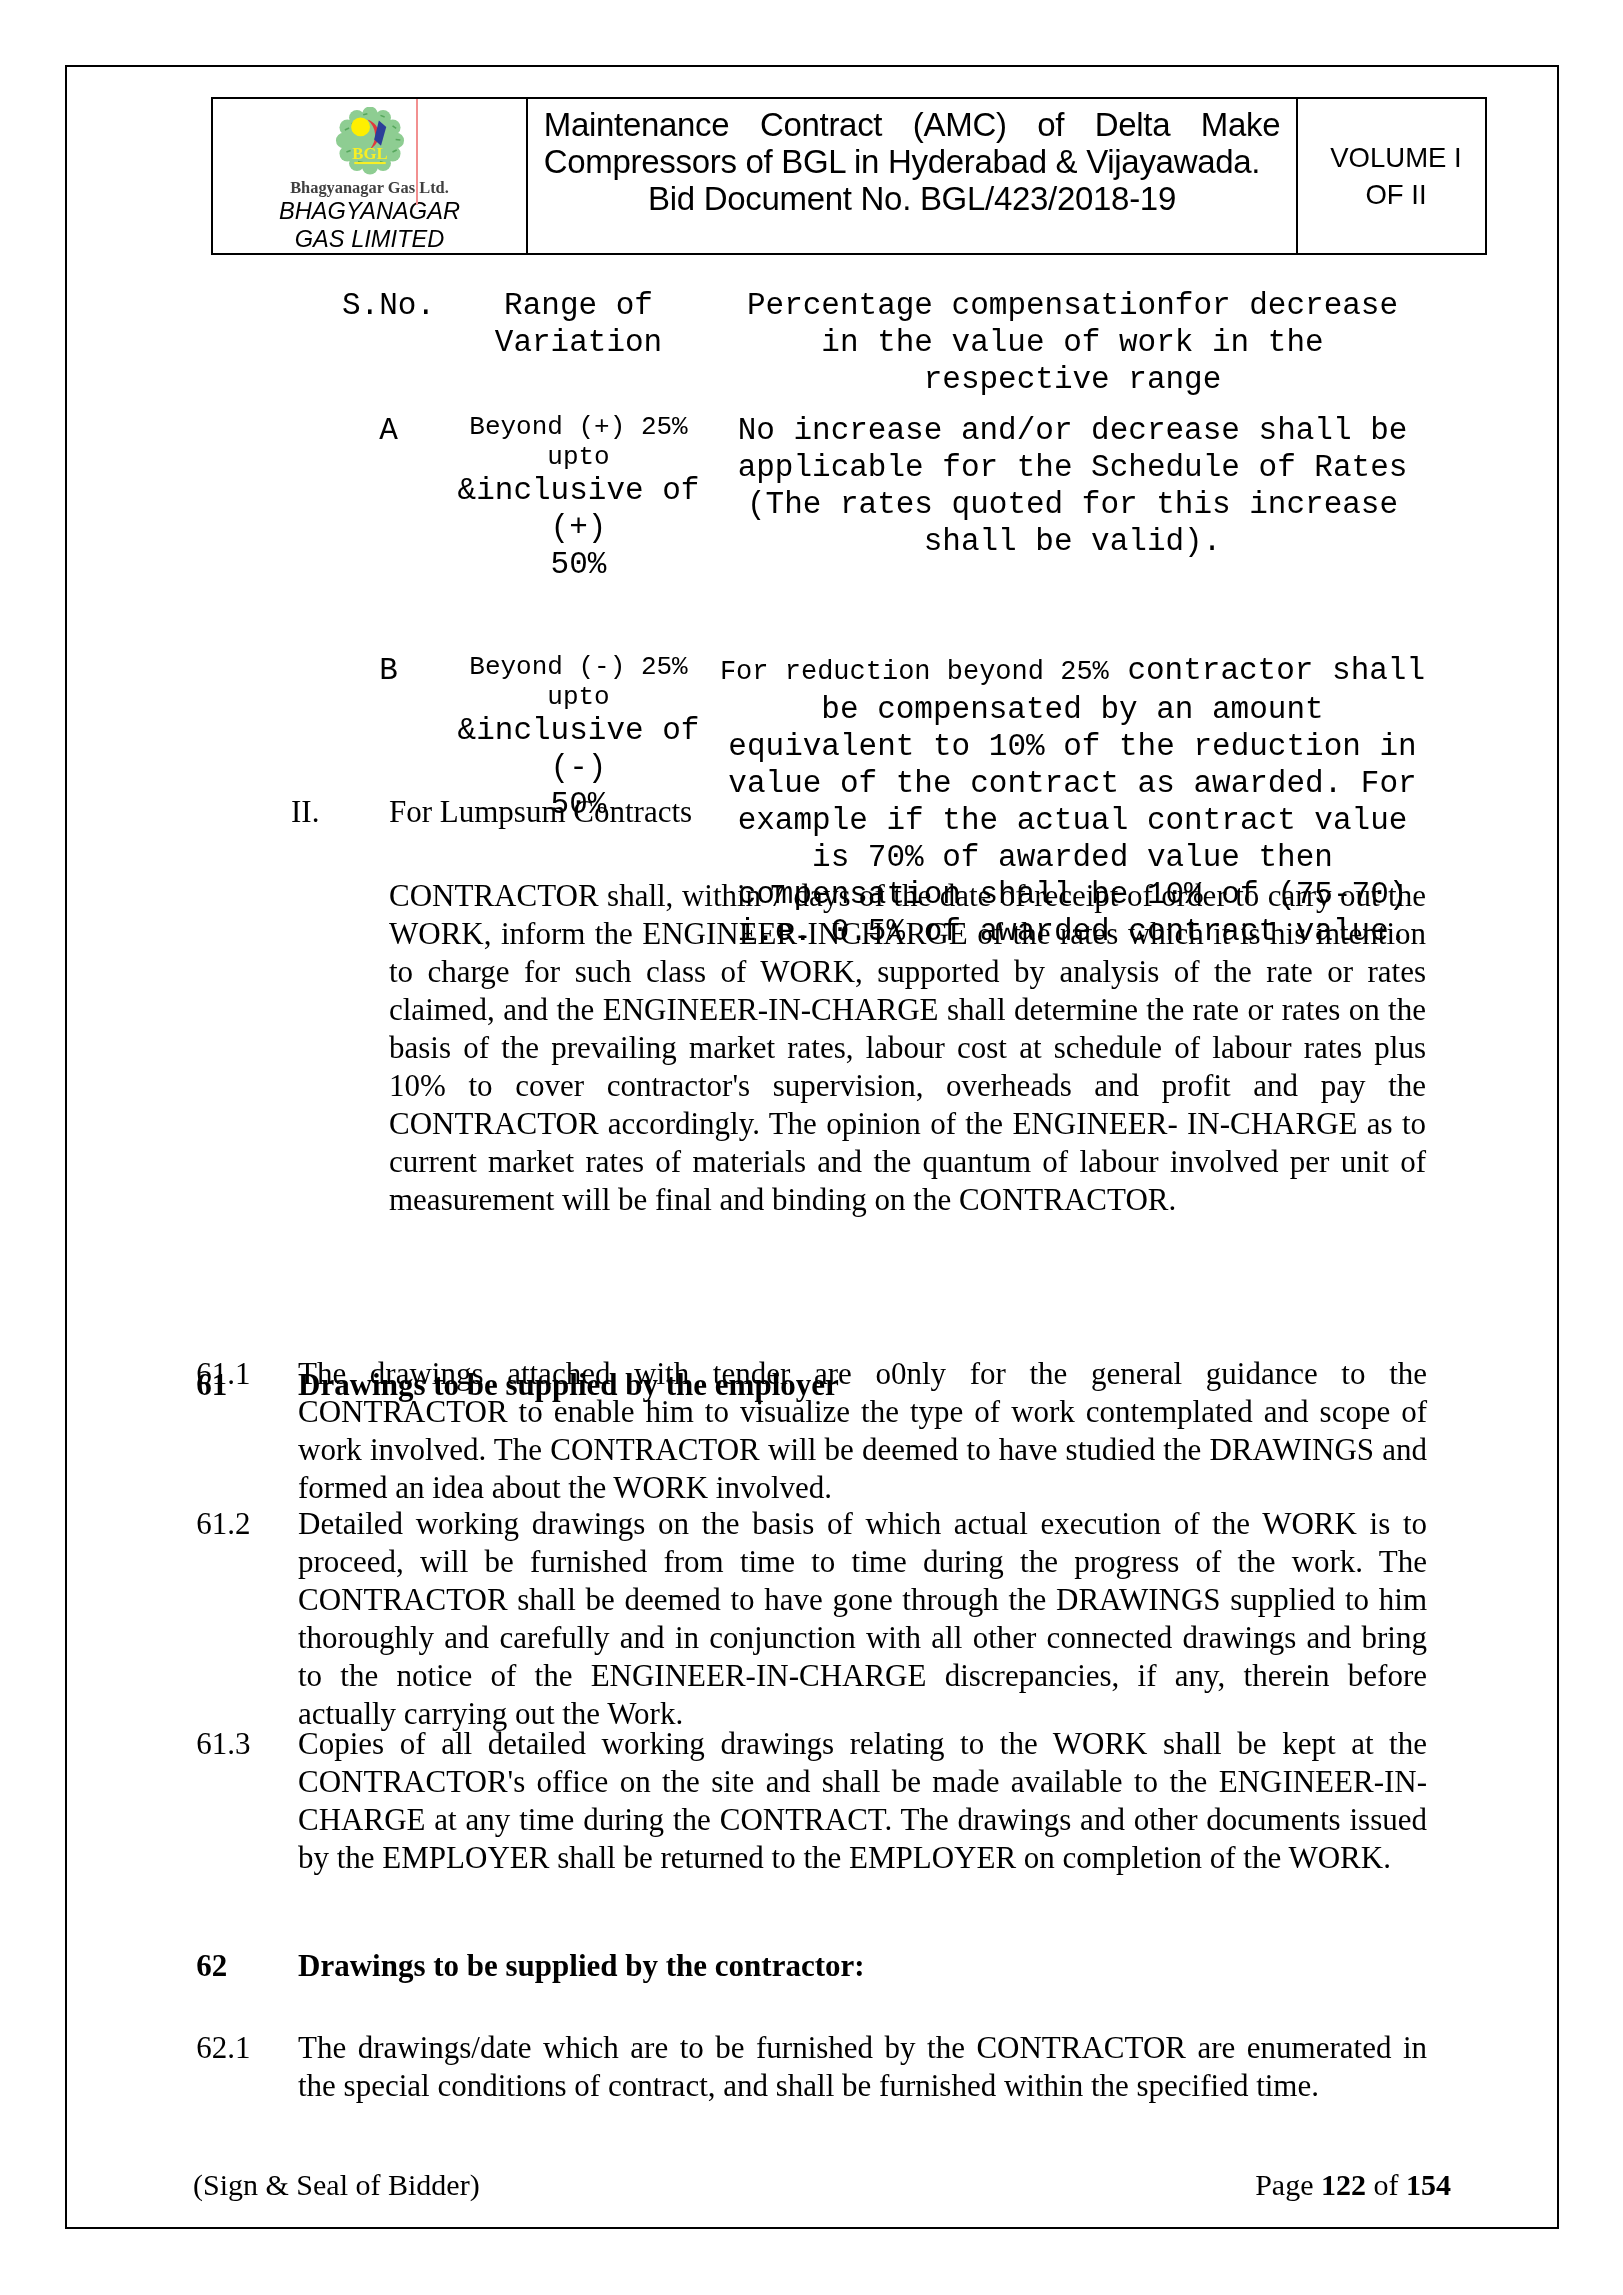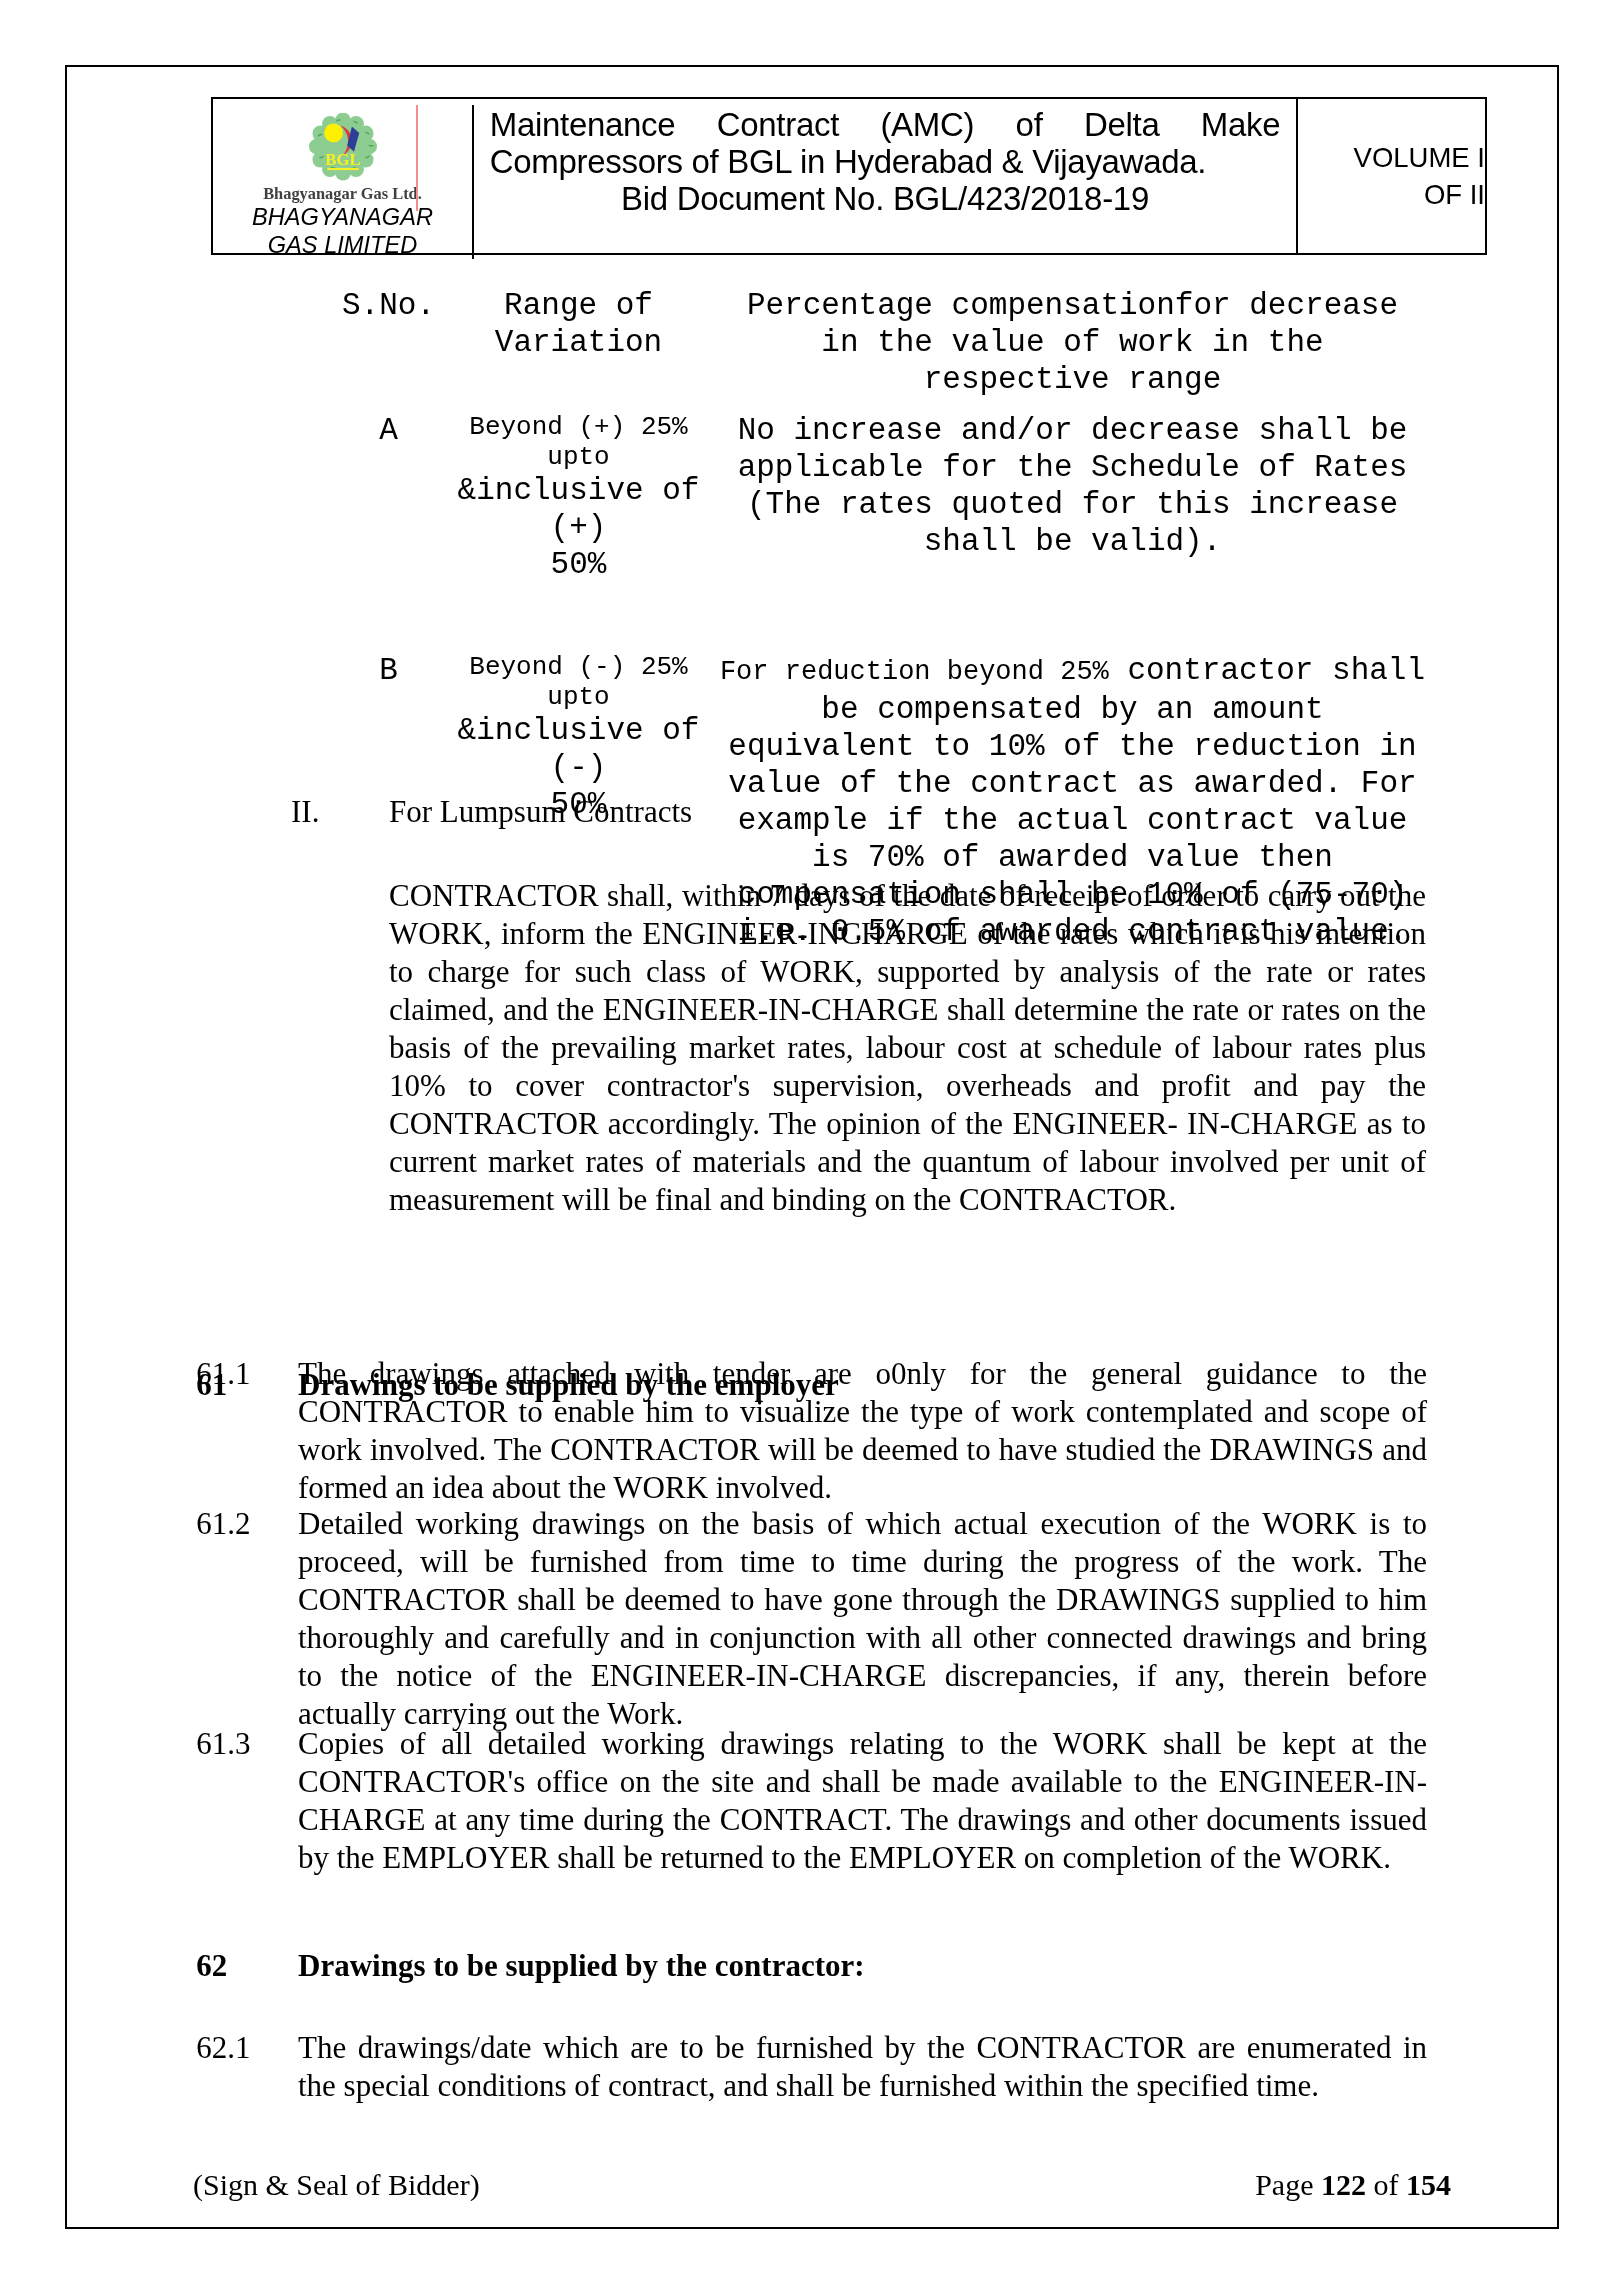--- a/index.html
+++ b/index.html
@@ -11,42 +11,42 @@
     position:absolute;left:65px;top:65px;width:1494px;height:2164px;
     border:2.6px solid #000;box-sizing:border-box;
   }
   
   .header-table{
     position:absolute;left:211px;top:97px;width:1276px;height:158px;
     display:flex;border:2.6px solid #000;box-sizing:border-box;background:#fff;
   }
   .cell{box-sizing:border-box;height:100%;}
   .cell-logo{
-    width:261px;border-right:2.6px solid #000;position:relative;
-    display:flex;flex-direction:column;align-items:center;padding-top:8px;overflow:hidden;margin-top:6px;
+    width:315px;border-right:2.6px solid #000;position:relative;
+    display:flex;flex-direction:column;align-items:center;padding-top:8px;overflow:hidden;
   }
   .logo-caption{
     font-family:"Liberation Serif", serif;font-weight:bold;
     font-size:16.4px;line-height:17.7px;margin-top:-1.3px;
   }
   .company-name{
     font-family:"Liberation Sans", sans-serif;font-size:23.6px;line-height:27.5px;
     text-align:center;width:229px;margin-top:1.3px;font-style:italic;
   }
   .red-rule{position:absolute;top:0;left:203px;width:2px;height:106px;}
   .cell-title{
     flex:1;border-right:2.6px solid #000;padding:6.5px 15.7px 0 15.7px;
     font-family:"Liberation Sans", sans-serif;font-size:33px;line-height:37px;
     letter-spacing:-0.3px;box-sizing:border-box;
   }
   .title-line{white-space:nowrap;}
   .title-line.justify{white-space:normal;text-align:justify;text-align-last:justify;}
   .title-line.center{text-align:center;white-space:normal;}
   .cell-volume{
-    width:187px;display:flex;flex-direction:column;justify-content:center;align-items:flex-end;
+    width:187px;display:flex;flex-direction:column;justify-content:center;align-items:center;
     font-family:"Liberation Sans", sans-serif;font-size:27.5px;line-height:37px;padding-left:9px;
   }
   
   .vtable{position:absolute;left:336px;top:287px;width:1093px;font-size:31px;line-height:37px;font-family:Liberation Mono, monospace;}
   .vrow{display:grid;grid-template-columns:105px 275px 713px;text-align:center;}
   .vrow .rcell{padding:0 3.9px;box-sizing:border-box;}
   .range-head{width:190px;margin:0 auto;}
   .row-a{margin-top:14.4px;}
   .row-b{margin-top:69px;}
   .small{font-size:26px;line-height:30px;}

